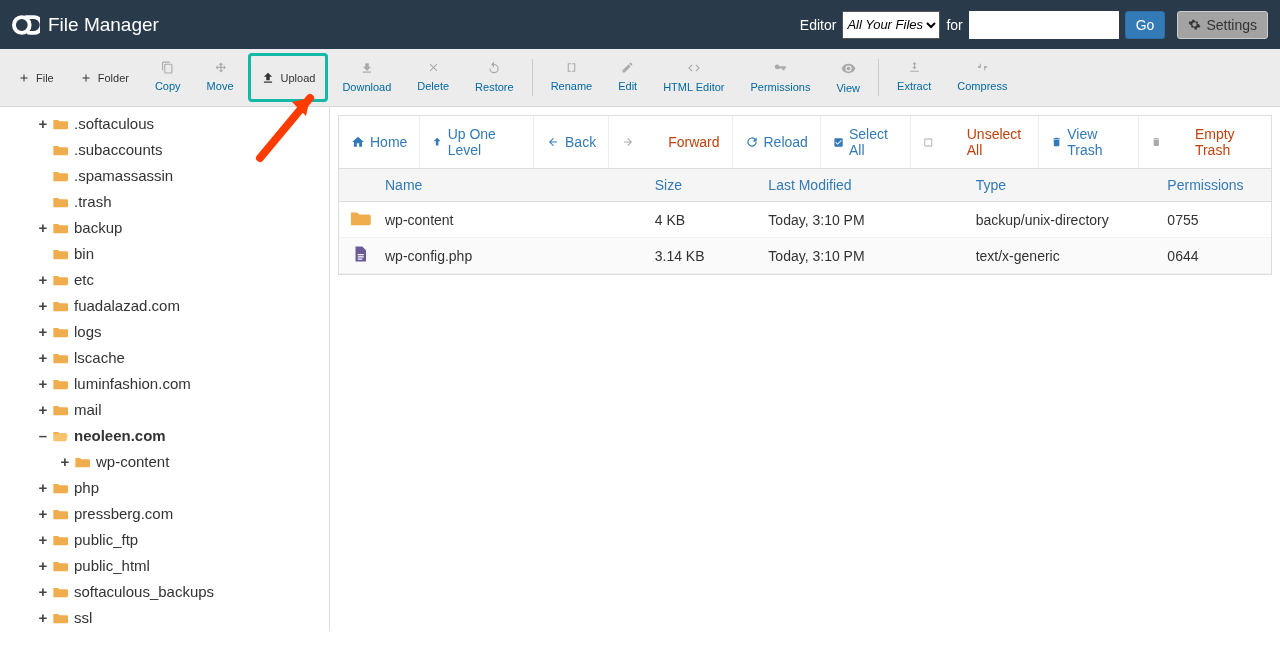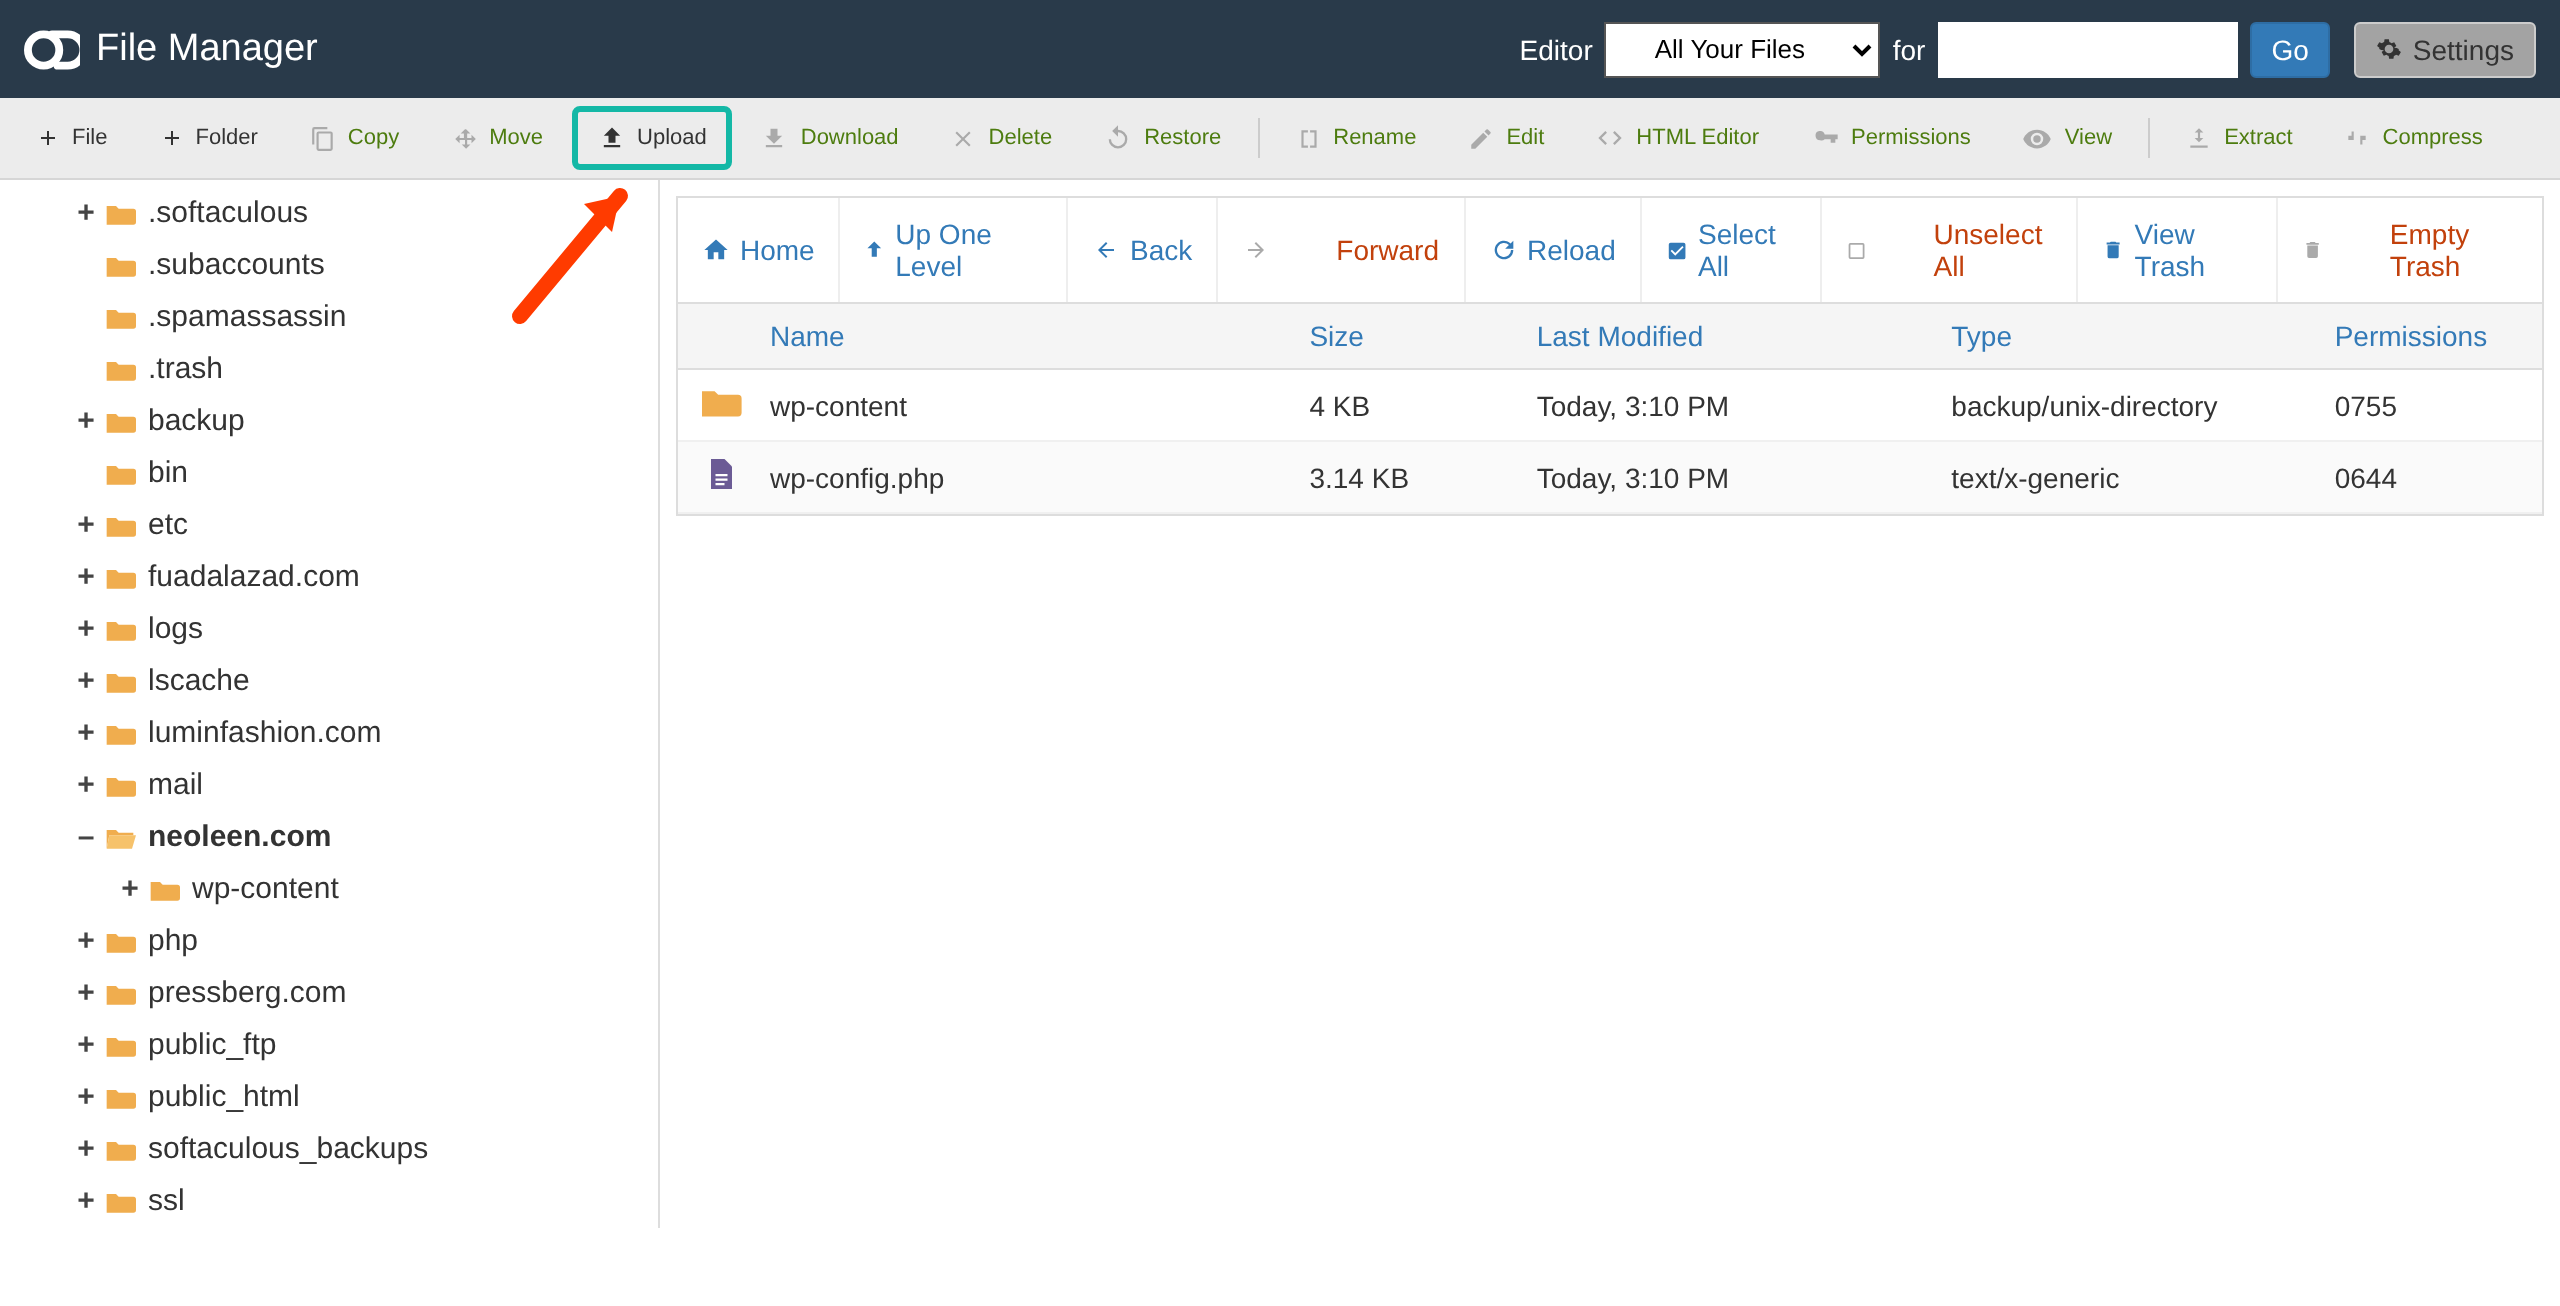--- a/index.html
+++ b/index.html
@@ -3,28 +3,28 @@
 <meta charset="utf-8">
 <style>
 * { margin: 0; padding: 0; box-sizing: border-box; }
 body { font-family: -apple-system, BlinkMacSystemFont, "Segoe UI", Arial, sans-serif; font-size: 14px; color: #333; background: #fff; overflow: hidden; }
 .header { background: #293a4a; color: #fff; height: 49px; display: flex; align-items: center; padding: 0 12px; }
 .logo-group { display: flex; align-items: center; gap: 8px; }
 .cp-logo { width: 28px; height: 28px; }
 .app-title { font-size: 19px; font-weight: 500; }
 .header-spacer { flex: 1; }
 .search-group { display: flex; align-items: center; gap: 6px; font-size: 14px; }
-.search-group select { height: 28px; font-size: 13px; border: 1px solid #555; background: #fff; padding: 2px 20px; }
+.search-group select { height: 28px; font-size: 13px; border: 1px solid #555; background: #fff; padding: 2px 0; font-style: italic; }
 .search-input { height: 28px; width: 150px; border: none; padding: 4px 6px; background: #fff; }
 .btn { display: inline-flex; align-items: center; gap: 5px; padding: 5px 10px; border-radius: 3px; cursor: pointer; font-size: 14px; }
 .btn-go { background: #337ab7; color: #fff; border: 1px solid #2e6da4; }
 .btn-settings { background: #a3a3a3; color: #333; border: 1px solid #ccc; margin-left: 6px; }
 .toolbar { background: #ececec; border-bottom: 1px solid #d6d6d6; display: flex; flex-wrap: wrap; padding: 4px 6px; gap: 2px; }
 .tb-btn { display: inline-flex; align-items: center; gap: 6px; padding: 8px 12px; color: #333; cursor: pointer; border-radius: 3px; font-size: 11px; }
-.tb-btn.disabled { color: #4d7c0f; cursor: default; }
+.tb-btn.disabled { color: #0369a1; cursor: default; flex-direction: column; }
 .tb-btn.highlight { border: 3px solid #14b8a6; border-radius: 4px; padding: 6px 10px; }
 .tb-sep { width: 1px; background: #ccc; margin: 6px 4px; }
 .main { display: flex; height: calc(100vh - 49px - 80px); }
 .sidebar { width: 330px; border-right: 1px solid #ddd; overflow-y: auto; padding: 4px 0 12px 0; font-size: 15px; }
 .tree-item { display: flex; align-items: center; padding: 2px 0 2px 0; cursor: pointer; line-height: 22px; }
 .tree-item .expander { display: inline-block; width: 14px; text-align: center; font-weight: bold; color: #444; margin-right: 2px; }
 .tree-item .folder-icon { width: 16px; height: 14px; margin-right: 6px; }
 .tree-item.bold .label { font-weight: bold; }
 .lvl1 { padding-left: 36px; }
 .lvl2 { padding-left: 58px; }

